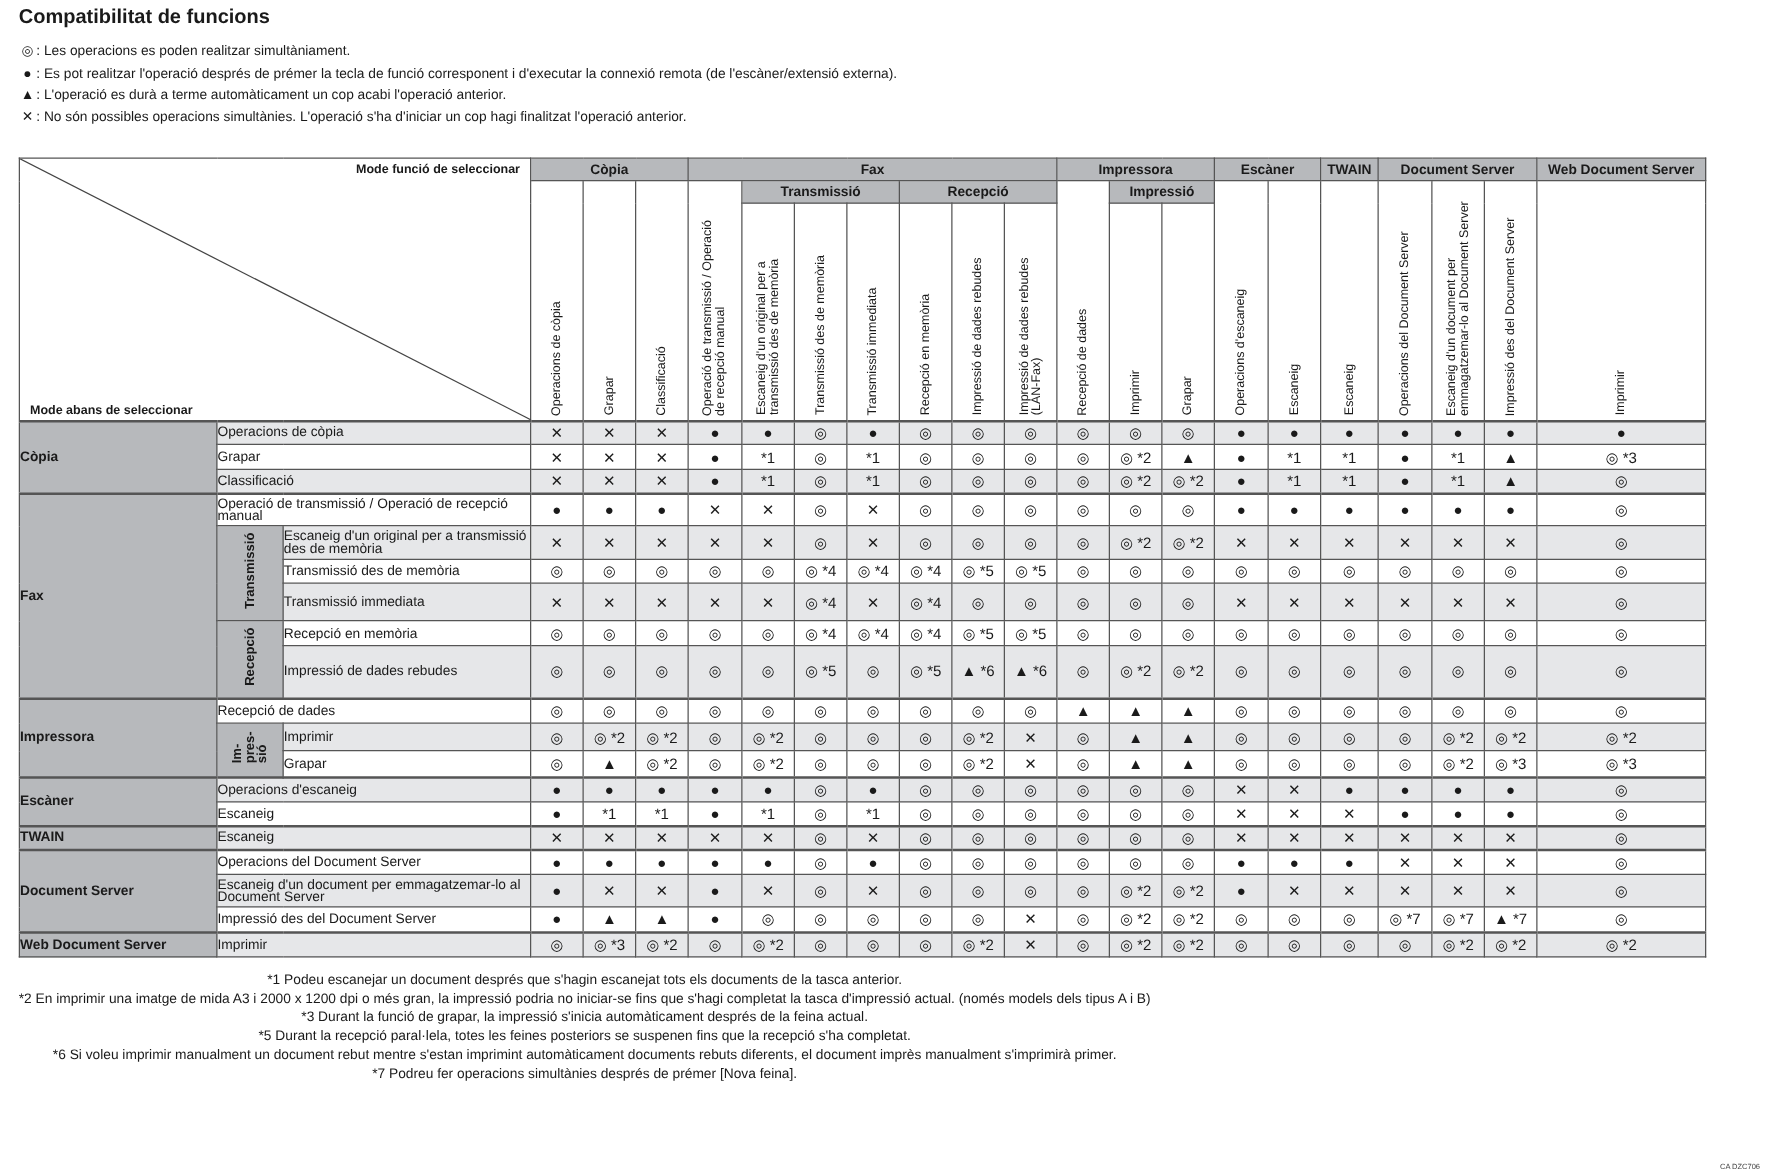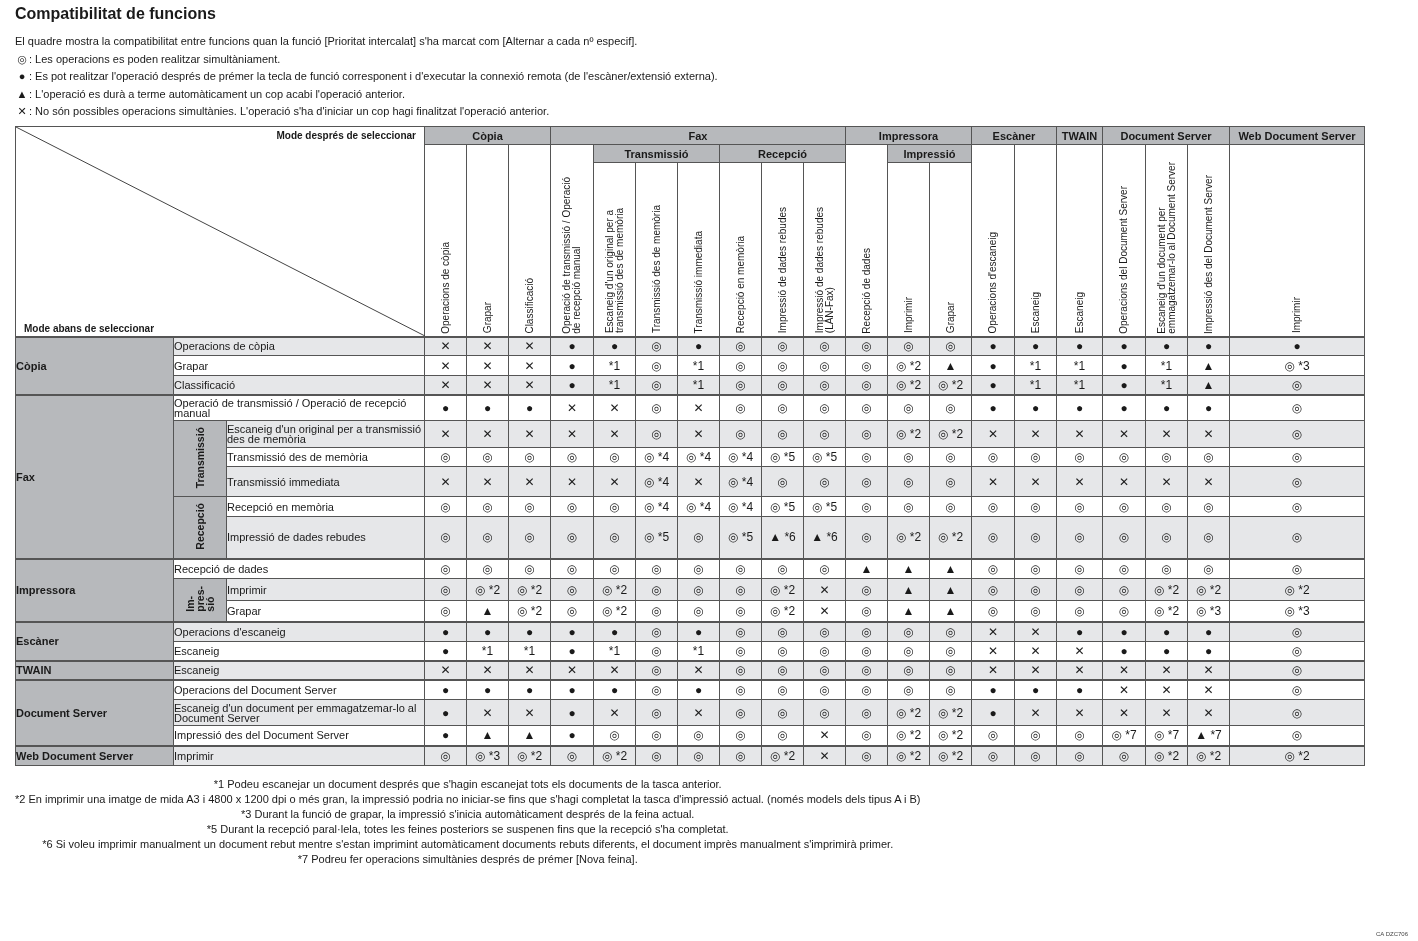--- a/index.html
+++ b/index.html
@@ -37,21 +37,20 @@
   .foot { position: absolute; left: 15px; top: 777px; font-size: 11px; line-height: 15px; }
   .foot div { white-space: nowrap; text-align: center; }
   .code { position: absolute; right: 10px; top: 931px; font-size: 6px; color: #444; }
 </style>
 </head>
 <body>
 
 <div class="title">Compatibilitat de funcions</div>
 
 <div class="intro">
-  <div>El quadre mostra la compatibilitat entre funcions quan la funció [Prioritat intercalat] s'ha marcat com [Alternar a cada nº especif].</div>
   <div><span class="sym">◎</span><span>: Les operacions es poden realitzar simultàniament.</span></div>
   <div><span class="sym">●</span><span>: Es pot realitzar l'operació després de prémer la tecla de funció corresponent i d'executar la connexió remota (de l'escàner/extensió externa).</span></div>
   <div><span class="sym">▲</span><span>: L'operació es durà a terme automàticament un cop acabi l'operació anterior.</span></div>
   <div><span class="sym">✕</span><span>: No són possibles operacions simultànies. L'operació s'ha d'iniciar un cop hagi finalitzat l'operació anterior.</span></div>
 </div>
 
 <table class="matrix">
   <colgroup>
     <col style="width:158px">
       <col style="width:53px">
@@ -76,21 +75,21 @@
       <col style="width:42px">
       <col style="width:42px">
     <col style="width:135px">
   </colgroup>
   <thead>
     <tr>
       <td class="corner" colspan="3" rowspan="3">
         <svg width="409" height="209">
             <line x1="0" y1="0" x2="409" y2="209" stroke="#444" stroke-width="1"></line>
           </svg>
-        <span class="tr">Mode després de seleccionar</span>
+        <span class="tr">Mode funció de seleccionar</span>
         <span class="bl">Mode abans de seleccionar</span>
       </td>
       <th class="grp" colspan="3">Còpia</th>
       <th class="grp" colspan="7">Fax</th>
       <th class="grp" colspan="3">Impressora</th>
       <th class="grp" colspan="2">Escàner</th>
       <th class="grp">TWAIN</th>
       <th class="grp" colspan="3">Document Server</th>
       <th class="grp">Web Document Server</th>
     </tr>
@@ -574,20 +573,20 @@
         <td class="c">◎</td>
         <td class="c">◎ *2</td>
         <td class="c">◎ *2</td>
         <td class="c">◎ *2</td>
       </tr>
     </tbody>
 </table>
 
 <div class="foot">
   <div>*1 Podeu escanejar un document després que s'hagin escanejat tots els documents de la tasca anterior.</div>
-  <div>*2 En imprimir una imatge de mida A3 i 4800 x 1200 dpi o més gran, la impressió podria no iniciar-se fins que s'hagi completat la tasca d'impressió actual. (només models dels tipus A i B)</div>
+  <div>*2 En imprimir una imatge de mida A3 i 2000 x 1200 dpi o més gran, la impressió podria no iniciar-se fins que s'hagi completat la tasca d'impressió actual. (només models dels tipus A i B)</div>
   <div>*3 Durant la funció de grapar, la impressió s'inicia automàticament després de la feina actual.</div>
   <div>*5 Durant la recepció paral·lela, totes les feines posteriors se suspenen fins que la recepció s'ha completat.</div>
   <div>*6 Si voleu imprimir manualment un document rebut mentre s'estan imprimint automàticament documents rebuts diferents, el document imprès manualment s'imprimirà primer.</div>
   <div>*7 Podreu fer operacions simultànies després de prémer [Nova feina].</div>
 </div>
 
 <div class="code">CA DZC706</div>
 
 </body></html>

